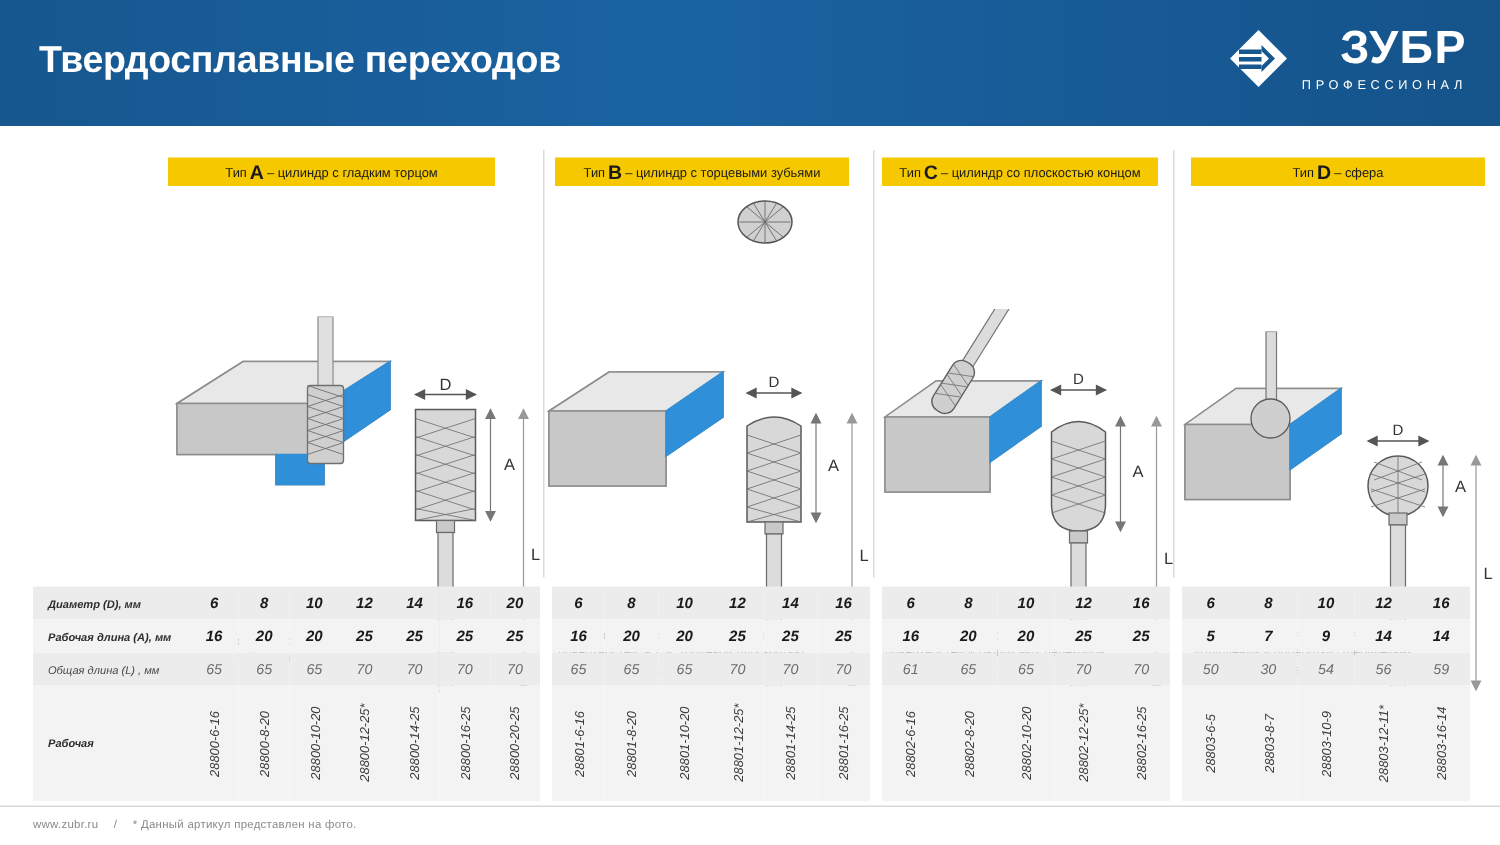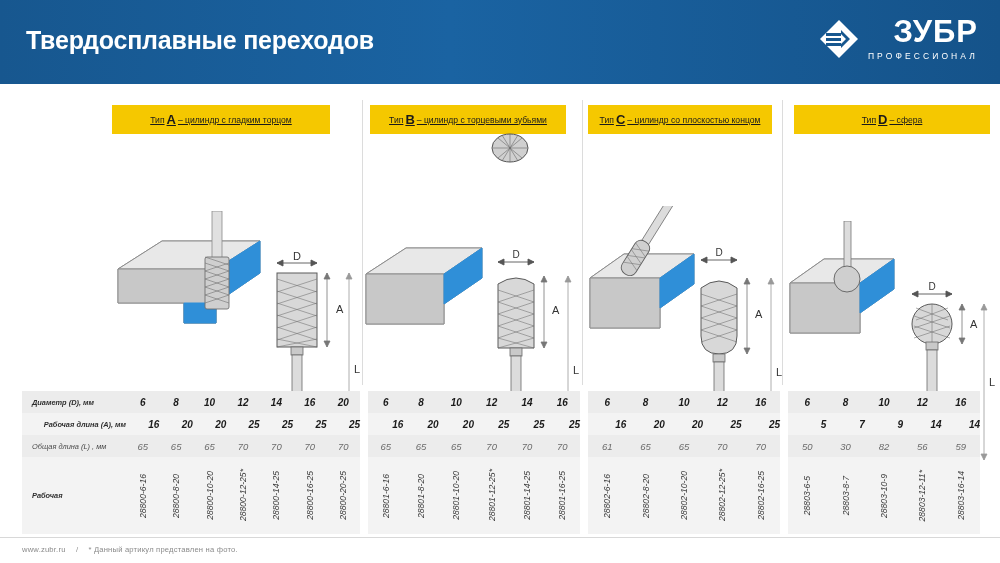--- a/index.html
+++ b/index.html
@@ -32,24 +32,24 @@
     color:#ffffff; font-size:8.5px; letter-spacing:3.1px; margin-top:3px;
     font-weight:normal;
   }
 
   
   .cols { position:absolute; left:0; top:86px; width:1000px; height:305px; }
   .col { position:absolute; top:0; height:305px; }
   .col-sep { position:absolute; top:14px; width:1px; height:285px; background:#dcdcdc; }
 
   .type-badge {
-    position:absolute; top:19px; height:29px;
+    position:absolute; top:19px; height:19px;
     background:#f5c800; color:#1a1a1a;
     display:flex; align-items:center; justify-content:center;
-    font-size:8.6px; white-space:nowrap;text-decoration:underline;
+    font-size:8.6px; white-space:nowrap;
   }
   .type-badge b { font-size:13px; font-weight:bold; margin:0 2px; line-height:13px; }
 
   .desc {
     position:absolute; font-size:8.3px; color:#3a3a3a; line-height:11.4px;
     width:168px;
   }
 
   
   .illo { position:absolute; }
@@ -61,21 +61,21 @@
   table { border-collapse:collapse; width:100%; table-layout:fixed;font-style:italic; }
   td { padding:0; }
   .r-label {
     font-size:7.4px; color:#2e2e2e; font-weight:bold;
     padding-left:10px; text-align:left;
   }
   .r-label.light { font-weight:normal; color:#4a4a4a; }
   .cell { text-align:center; font-size:10px; color:#1a1a1a; font-weight:bold; }
   .cell.light { font-weight:normal; color:#6b6b6b; font-size:9.5px; }
   tr.row1 td { height:22px; background:#ececec; }
-  tr.row2 td { height:22px; background:#f3f3f3;text-align:right; }
+  tr.row2 td { height:22px; background:#f3f3f3; }
   tr.row3 td { height:22px; background:#ececec; }
   tr.row4 td { height:77px; background:#f3f3f3; vertical-align:middle; }
   .art {
     writing-mode: vertical-rl; transform: rotate(180deg);
     font-size:8.6px; color:#3d3d3d; white-space:nowrap;
     margin:0 auto; display:inline-block;
   }
   .art-cellbox { display:flex; align-items:center; justify-content:center; height:77px; }
 
   
@@ -613,21 +613,21 @@
         <tr class="row2">
           <td class="cell">5</td>
           <td class="cell">7</td>
           <td class="cell">9</td>
           <td class="cell">14</td>
           <td class="cell">14</td>
         </tr>
         <tr class="row3">
           <td class="cell light">50</td>
           <td class="cell light">30</td>
-          <td class="cell light">82</td>
+          <td class="cell light">54</td>
           <td class="cell light">56</td>
           <td class="cell light">59</td>
         </tr>
         <tr class="row4">
           <td>
                 <div class="art-cellbox">
                   <span class="art">28803-6-5</span>
                 </div>
               </td>
           <td>

